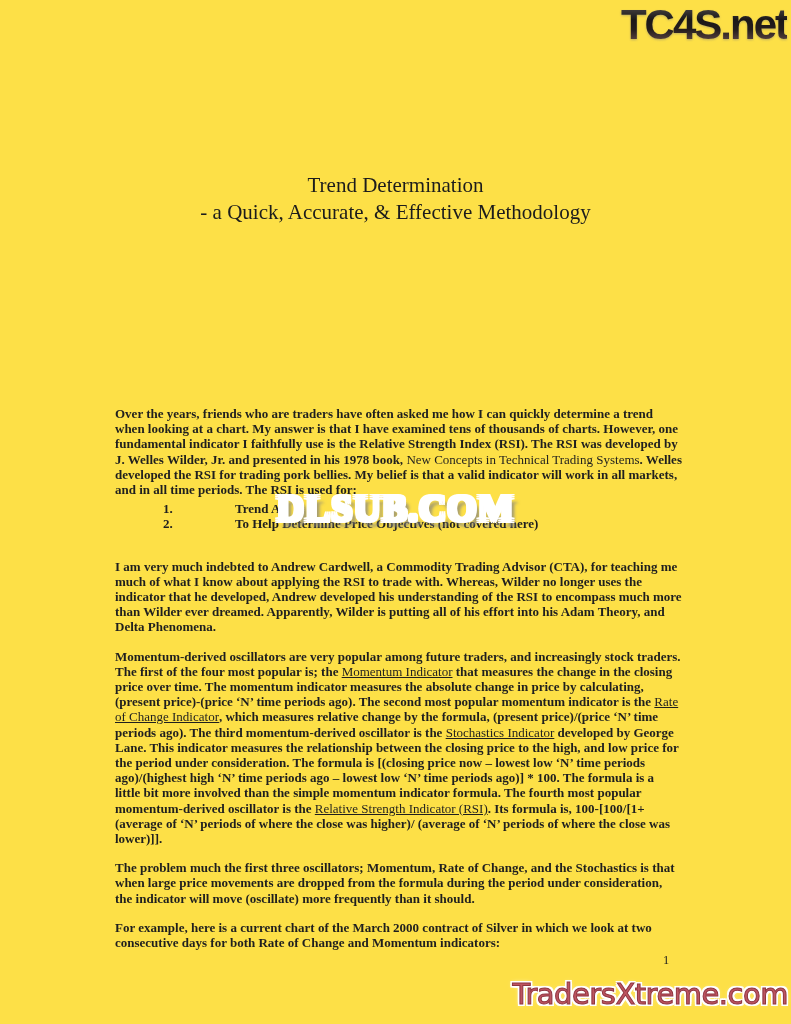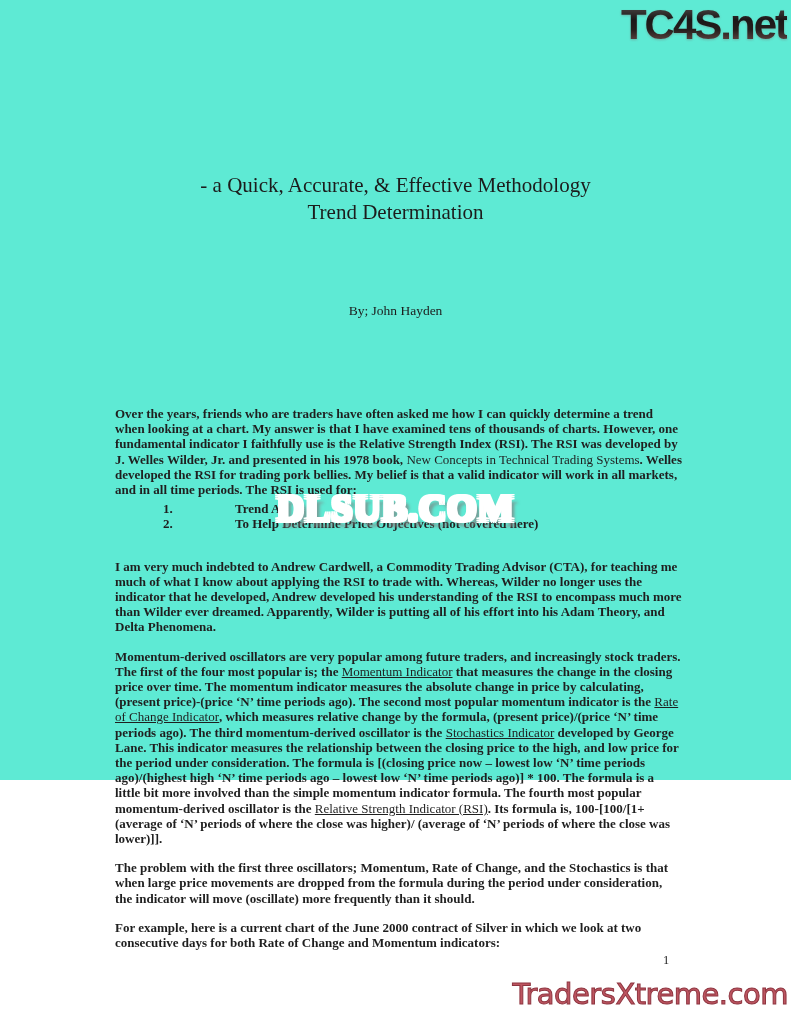--- a/index.html
+++ b/index.html
@@ -4,22 +4,22 @@
 <style>
   html, body {
     margin: 0; padding: 0;
     background: #ffffff;
     width: 791px; height: 1024px;
     overflow: hidden;
     font-family: "Liberation Serif", serif;
   }
   .page {
     position: relative;
-    width: 791px; height: 780px;
-    background: #5eead4;
+    width: 791px; height: 1024px;
+    background: #fde047;
   }
 
   
   .top-logo {
     position: absolute;
     top: 2px; right: 4px;
     font-family: "Liberation Sans", sans-serif;
     font-weight: bold;
     font-size: 42px;
     letter-spacing: -2px;
@@ -118,42 +118,41 @@
   }
 </style>
 </head>
 <body>
 
 <div class="page">
 
   <div class="top-logo">TC4S.net</div>
 
   <div class="title-block">
+    <div>Trend Determination</div>
     <div>- a Quick, Accurate, &amp; Effective Methodology</div>
-    <div>Trend Determination</div>
   </div>
 
-  <div class="byline">By; John Hayden</div>
 
   <div class="body-text">
     <p class="para-0"><span class="run run-normal">Over the years, friends who are traders have often asked me how I can quickly determine a trend when looking at a chart. My answer is that I have examined tens of thousands of charts. However, one fundamental indicator I faithfully use is the Relative Strength Index (RSI). The RSI was developed by J. Welles Wilder, Jr. and presented in his 1978 book, </span><span class="run run-italic">New Concepts in Technical Trading Systems</span><span class="run run-normal">. Welles developed the RSI for trading pork bellies. My belief is that a valid indicator will work in all markets, and in all time periods.  The RSI is used for:</span></p>
 
     <div class="num-list">
       <div class="list-item">
         <span class="list-num">1.</span><span><span class="run run-bold">Trend A</span></span>
       </div>
       <div class="list-item">
         <span class="list-num">2.</span><span><span class="run run-bold">To Help Determine Price Objectives</span><span class="run run-normal"> (not covered here)</span></span>
       </div>
     </div>
 
     <p class="para-1"><span class="run run-normal">I am very much indebted to Andrew Cardwell, a Commodity Trading Advisor (CTA), for teaching me much of what I know about applying the RSI to trade with. Whereas, Wilder no longer uses the indicator that he developed, Andrew developed his understanding of the RSI to encompass much more than Wilder ever dreamed. Apparently, Wilder is putting all of his effort into his Adam Theory, and Delta Phenomena.</span></p>
     <p class="para-2"><span class="run run-normal">Momentum-derived oscillators are very popular among future traders, and increasingly stock traders. The first of the four most popular is; the </span><span class="run run-underline">Momentum Indicator</span><span class="run run-normal"> that measures the change in the closing price over time. The momentum indicator measures the absolute change in price by calculating,  (present price)-(price ‘N’ time periods ago). The second most popular momentum indicator is the </span><span class="run run-underline">Rate of Change Indicator</span><span class="run run-normal">, which measures relative change by the formula, (present price)/(price ‘N’ time periods ago). The third momentum-derived oscillator is the </span><span class="run run-underline">Stochastics Indicator</span><span class="run run-normal"> developed by George Lane. This indicator measures the relationship between the closing price to the high, and low price for the period under consideration. The formula is [(closing price now – lowest low ‘N’ time periods ago)/(highest high ‘N’ time periods ago – lowest low ‘N’ time periods ago)] * 100. The formula is a little bit more involved than the simple momentum indicator formula. The fourth most popular momentum-derived oscillator is the </span><span class="run run-underline">Relative Strength Indicator (RSI)</span><span class="run run-normal">. Its formula is, 100-[100/[1+(average of ‘N’ periods of where the close was higher)/ (average of ‘N’ periods of where the close was lower)]].</span></p>
-    <p class="para-3"><span class="run run-normal">The problem with the first three oscillators; Momentum, Rate of Change, and the Stochastics is that when large price movements are dropped from the formula during the period under consideration, the indicator will move (oscillate) more frequently than it should.</span></p>
-    <p class="para-4"><span class="run run-normal">For example, here is a current chart of the June 2000 contract of Silver in which we look at two consecutive days for both Rate of Change and Momentum indicators:</span></p>
+    <p class="para-3"><span class="run run-normal">The problem much the first three oscillators; Momentum, Rate of Change, and the Stochastics is that when large price movements are dropped from the formula during the period under consideration, the indicator will move (oscillate) more frequently than it should.</span></p>
+    <p class="para-4"><span class="run run-normal">For example, here is a current chart of the March 2000 contract of Silver in which we look at two consecutive days for both Rate of Change and Momentum indicators:</span></p>
   </div>
 
   <div class="watermark">DLSUB.COM</div>
 
   <div class="page-number">1</div>
 
   <div class="footer-logo">TradersXtreme.com</div>
 
 </div>
 

